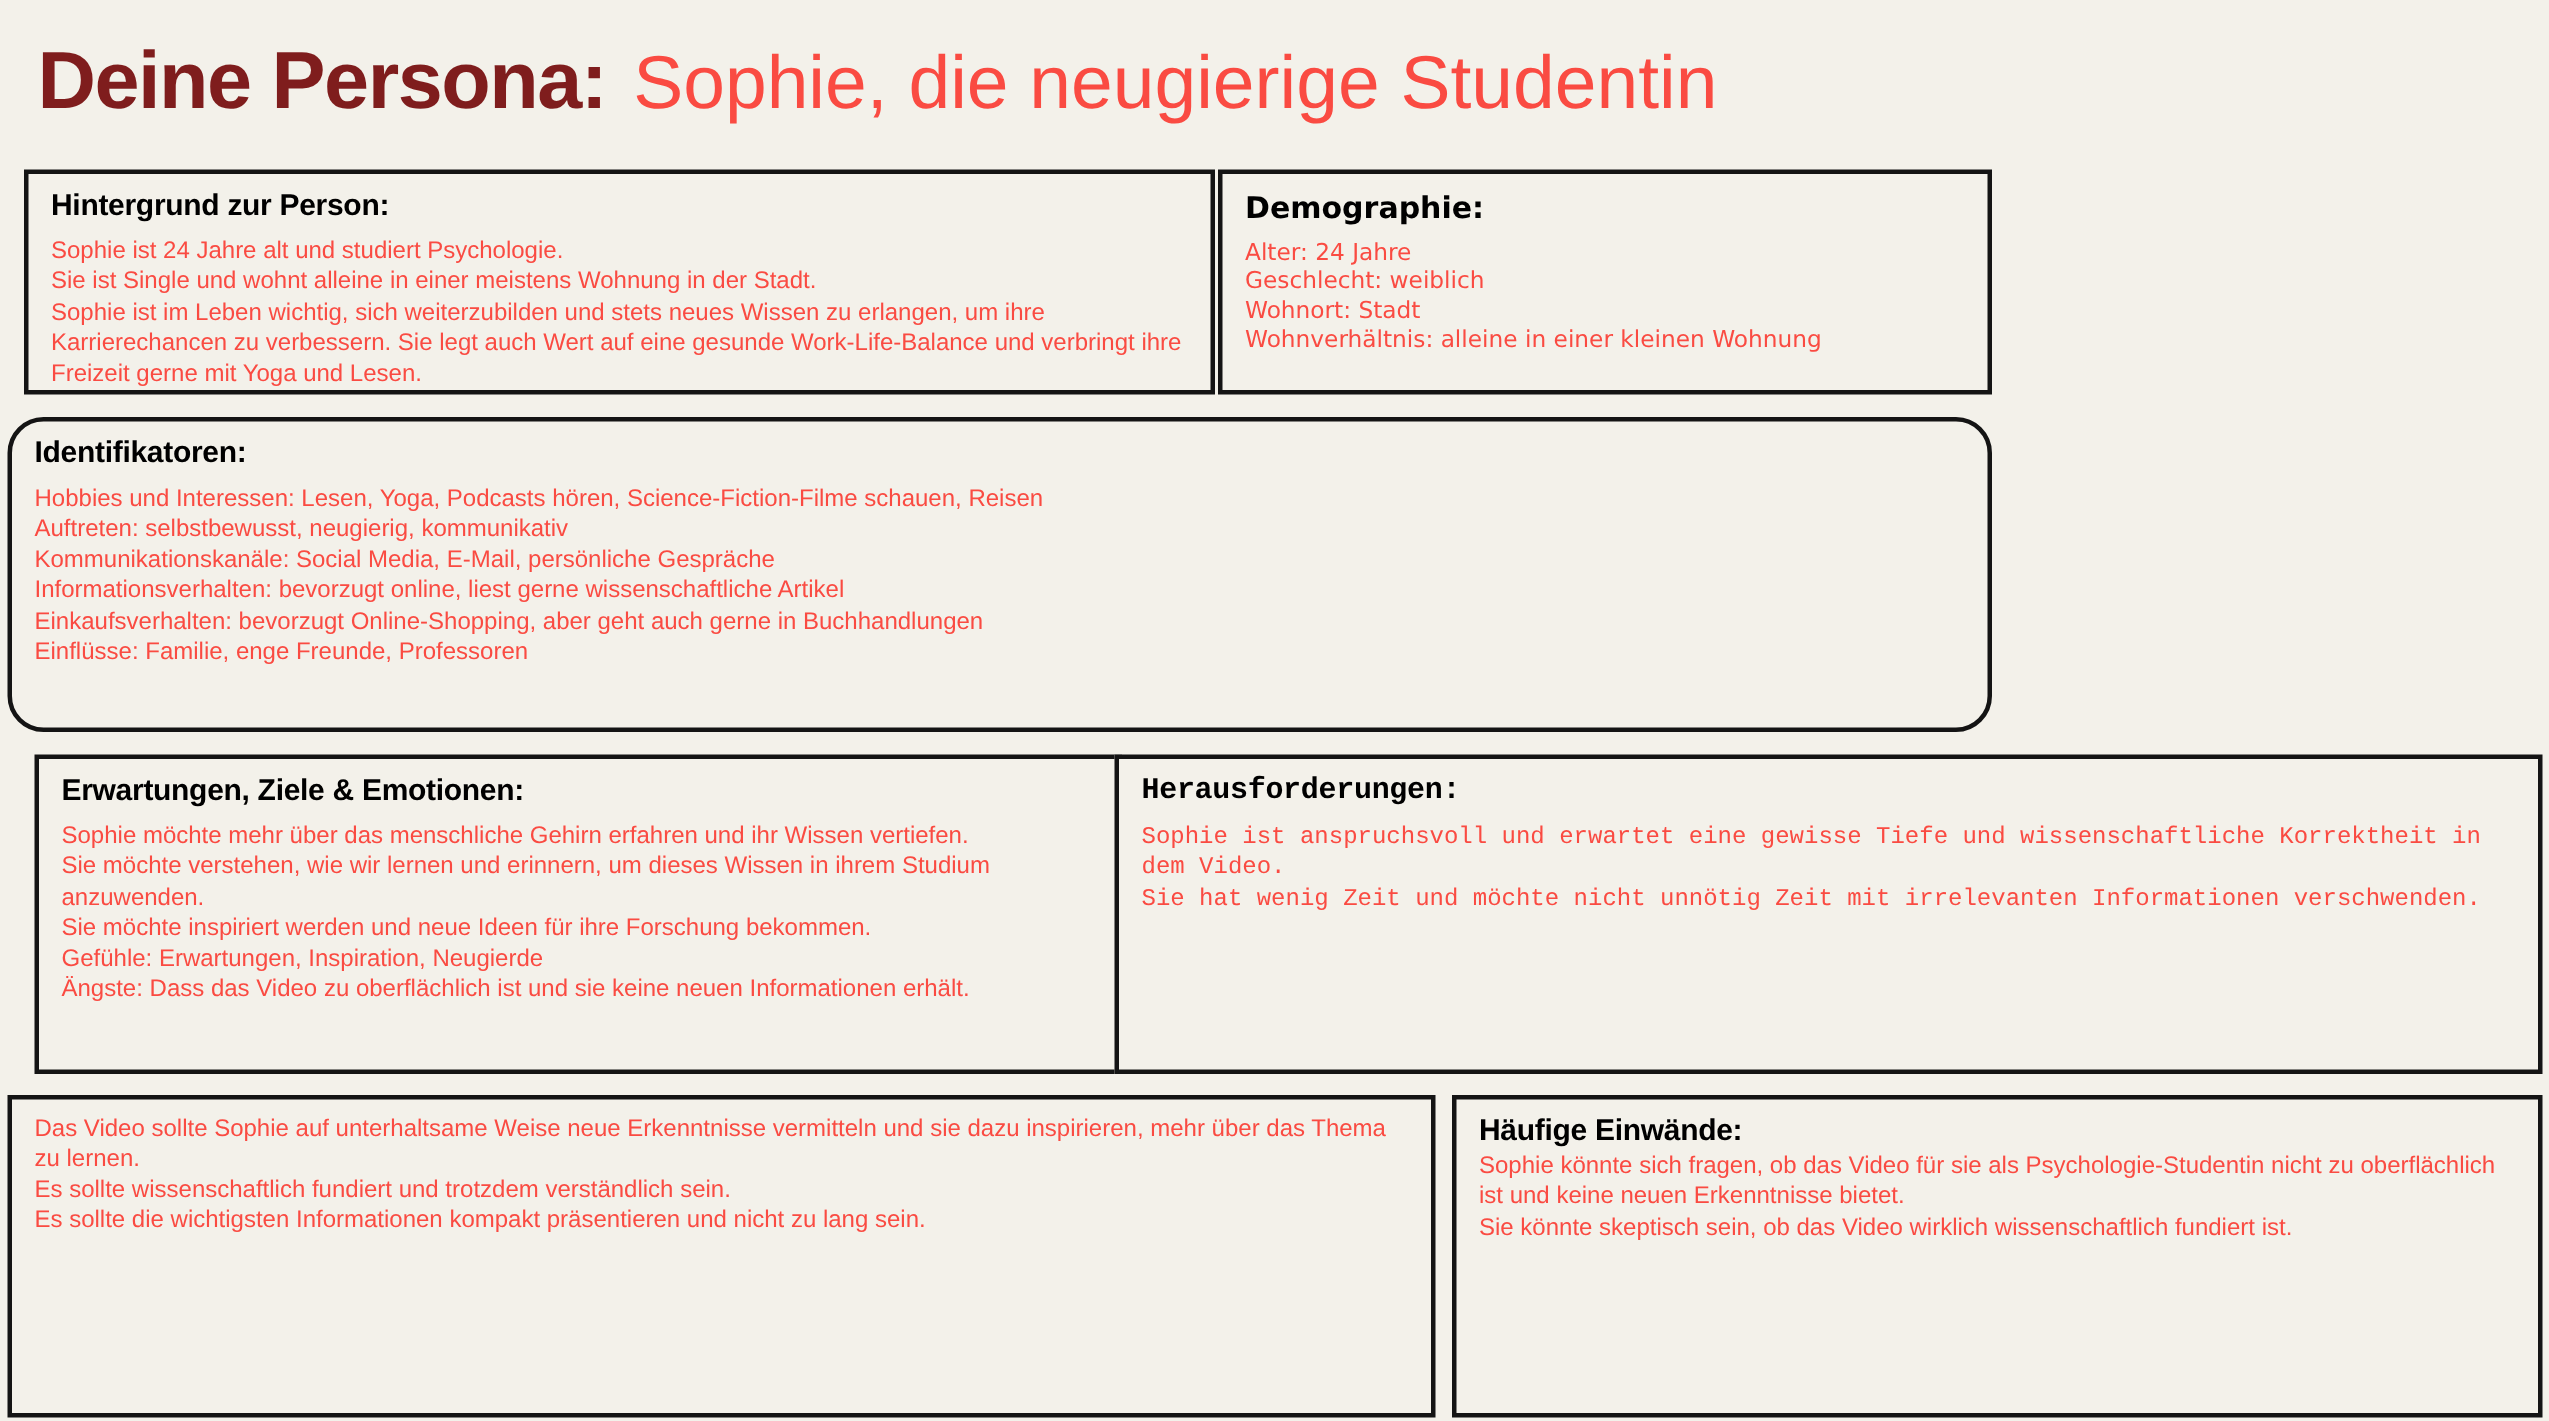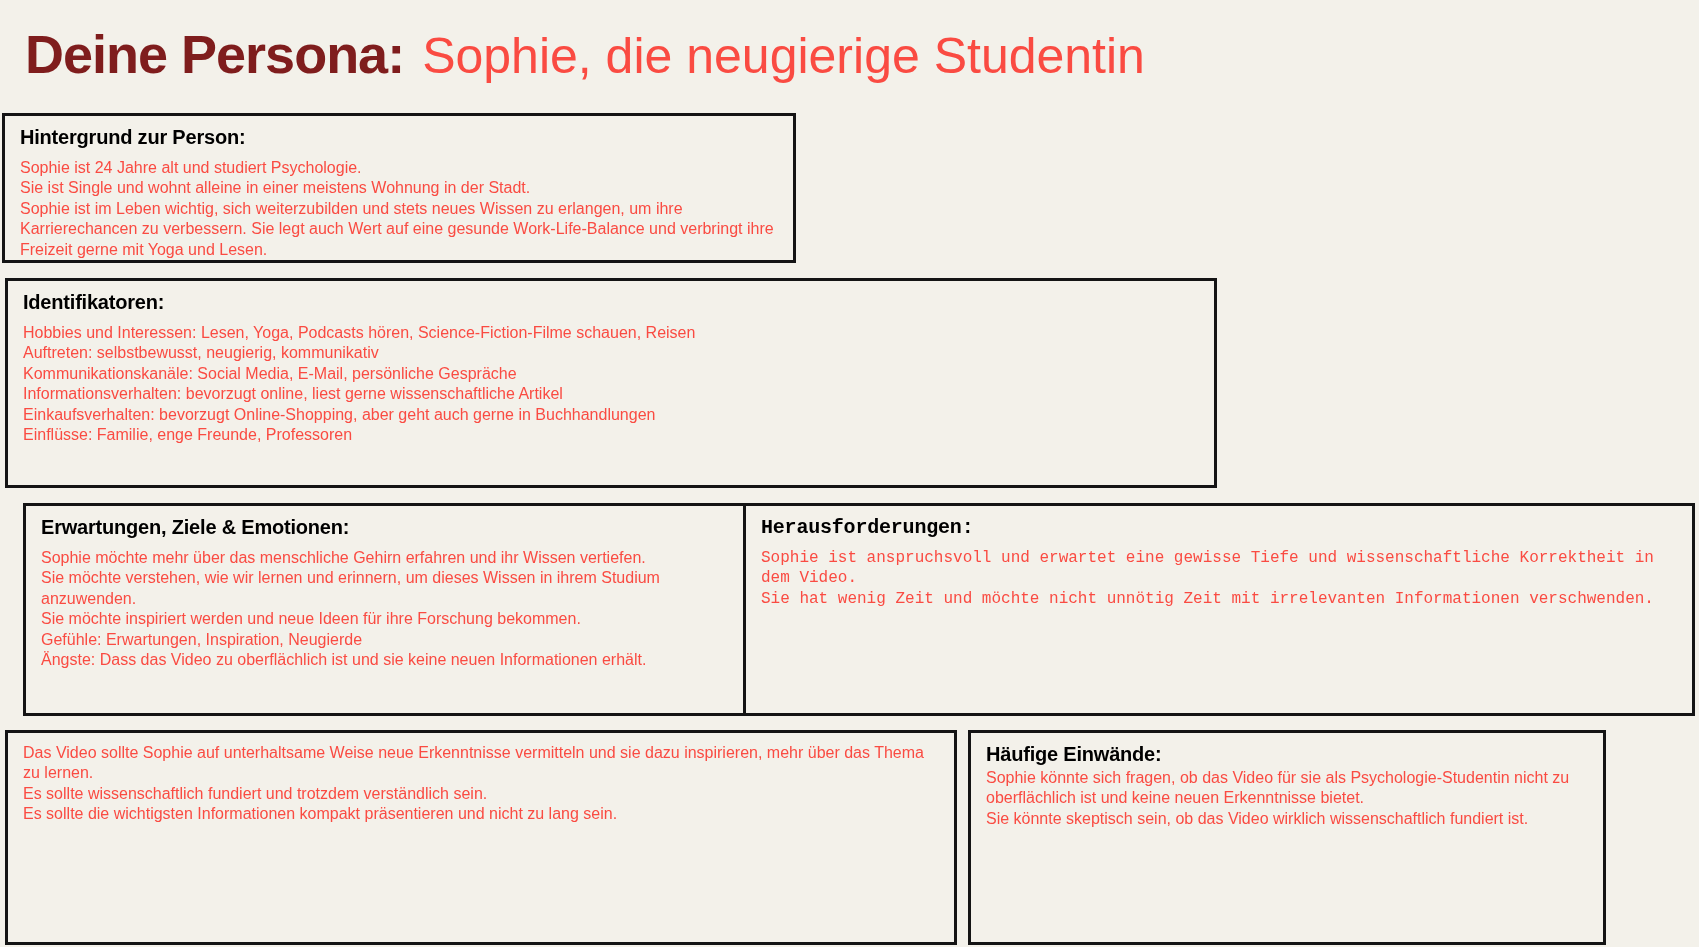--- a/index.html
+++ b/index.html
@@ -53,47 +53,56 @@
     font-size: 16px;
     line-height: 1.28;
   }
   .line { min-height: 1em; }
   
   .f-wide .box-heading { font-family: "DejaVu Sans", sans-serif; letter-spacing: 0; }
   .f-wide .box-body { font-family: "DejaVu Sans", sans-serif; font-size: 15.5px; line-height: 1.25; }
   .tight-gap .box-heading { margin-bottom: 2px; }
 
   
-  .b-hintergrund       { left: 2px;    top: 113px; width: 794px;  height: 150px; }
+  .b-hintergrund       { left: 16px;    top: 113px; width: 794px;  height: 150px; }
   .b-demographie       { left: 812px;  top: 113px; width: 516px;  height: 150px; }
   .b-foto              { left: 1343px; top: 113px; width: 352px;  height: 375px; }
-  .b-identifikatoren   { left: 5px;    top: 278px; width: 1212px; height: 210px; }
+  .b-identifikatoren   { left: 5px;    top: 278px; width: 1323px; height: 210px; border-radius: 24px; }
   .b-erwartungen       { left: 23px;    top: 503px; width: 725px;  height: 213px; }
   .b-herausforderungen { left: 743px;  top: 503px; width: 952px;  height: 213px; font-family: Liberation Mono, monospace; }
   .b-ideale            { left: 5px;    top: 730px; width: 952px;  height: 215px; }
-  .b-haeufige          { left: 968px;  top: 730px; width: 638px;  height: 215px; }
+  .b-haeufige          { left: 968px;  top: 730px; width: 727px;  height: 215px; }
 </style>
 </head>
 <body>
 
 <div class="canvas">
 
   <h1 class="page-title">
     <span class="title-black">Deine Persona:</span><span class="title-red">Sophie, die neugierige Studentin</span>
   </h1>
 
   <section class="box b-hintergrund">
     <h2 class="box-heading">Hintergrund zur Person:</h2>
     <div class="box-body">
       <div class="line">Sophie ist 24 Jahre alt und studiert Psychologie.</div>
       <div class="line">Sie ist Single und wohnt alleine in einer meistens Wohnung in der Stadt.</div>
       <div class="line">Sophie ist im Leben wichtig, sich weiterzubilden und stets neues Wissen zu erlangen, um ihre Karrierechancen zu verbessern. Sie legt auch Wert auf eine gesunde Work-Life-Balance und verbringt ihre Freizeit gerne mit Yoga und Lesen.</div>
     </div>
   </section>
 
+  <section class="box b-demographie f-wide">
+    <h2 class="box-heading">Demographie:</h2>
+    <div class="box-body">
+      <div class="line">Alter: 24 Jahre</div>
+      <div class="line">Geschlecht: weiblich</div>
+      <div class="line">Wohnort: Stadt</div>
+      <div class="line">Wohnverhältnis: alleine in einer kleinen Wohnung</div>
+    </div>
+  </section>
 
 
   <section class="box b-identifikatoren">
     <h2 class="box-heading">Identifikatoren:</h2>
     <div class="box-body">
       <div class="line">Hobbies und Interessen: Lesen, Yoga, Podcasts hören, Science-Fiction-Filme schauen, Reisen</div>
       <div class="line">Auftreten: selbstbewusst, neugierig, kommunikativ</div>
       <div class="line">Kommunikationskanäle: Social Media, E-Mail, persönliche Gespräche</div>
       <div class="line">Informationsverhalten: bevorzugt online, liest gerne wissenschaftliche Artikel</div>
       <div class="line">Einkaufsverhalten: bevorzugt Online-Shopping, aber geht auch gerne in Buchhandlungen</div>

